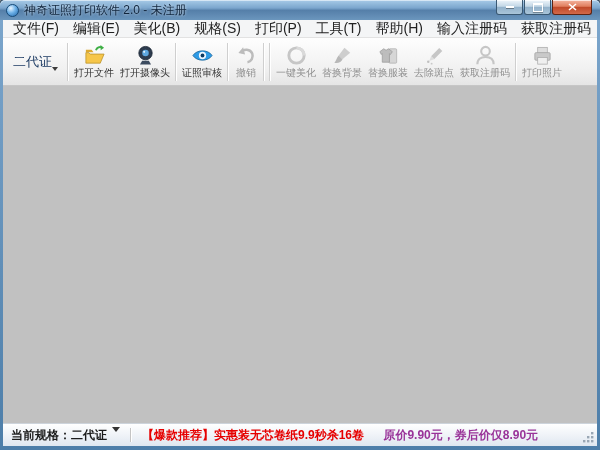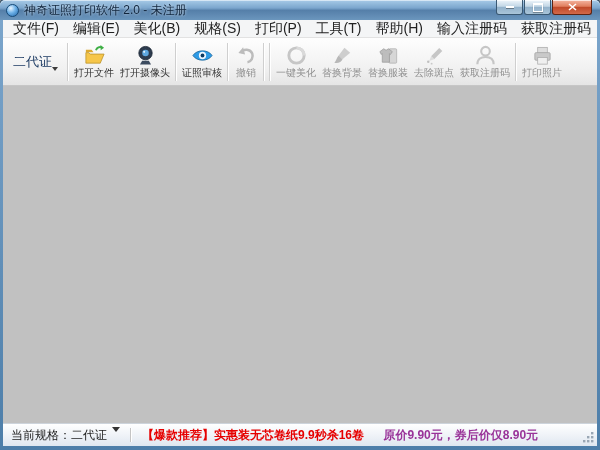--- a/index.html
+++ b/index.html
@@ -66,21 +66,21 @@
   .tbtn.disabled .tlabel{color:#8f8f8f;}
   .dd-caret{position:absolute;right:-4px;top:2px;width:0;height:0;border-left:3px solid transparent;border-right:3px solid transparent;border-top:4px solid #222;}
   
   .workspace{margin:0 3px;flex:1 1 auto;background:#c1c1c1;}
   
   .statusbar{
     margin:0 3px 4px 3px;flex:0 0 22px;height:22px;display:flex;align-items:center;
     background:linear-gradient(180deg,#ffffff 0%,#eef2f7 55%,#dfe7f0 100%);
     border-top:1px solid #cdd4dc;padding:0 8px;position:relative;font-size:12px;
   }
-  .spec-status{display:flex;align-items:flex-start;gap:5px;font-weight:normal;color:#1c1c1c;cursor:pointer;white-space:nowrap;}
+  .spec-status{display:flex;align-items:flex-start;gap:5px;font-weight:bold;color:#1c1c1c;cursor:pointer;white-space:nowrap;}
   .status-caret{width:0;height:0;border-left:4px solid transparent;border-right:4px solid transparent;border-top:5px solid #333;}
   .status-sep{width:1px;height:14px;background:#c4c4c4;border-right:1px solid #fff;margin:0 10px;}
   .promo{white-space:nowrap;font-weight:bold;}
   .promo-hl{color:#e60000;}
   .promo-detail{color:#993399;margin-left:16px;}
   .grip{position:absolute;right:2px;bottom:2px;width:13px;height:13px;cursor:nwse-resize;}
 </style>
 </head>
 <body>
 

